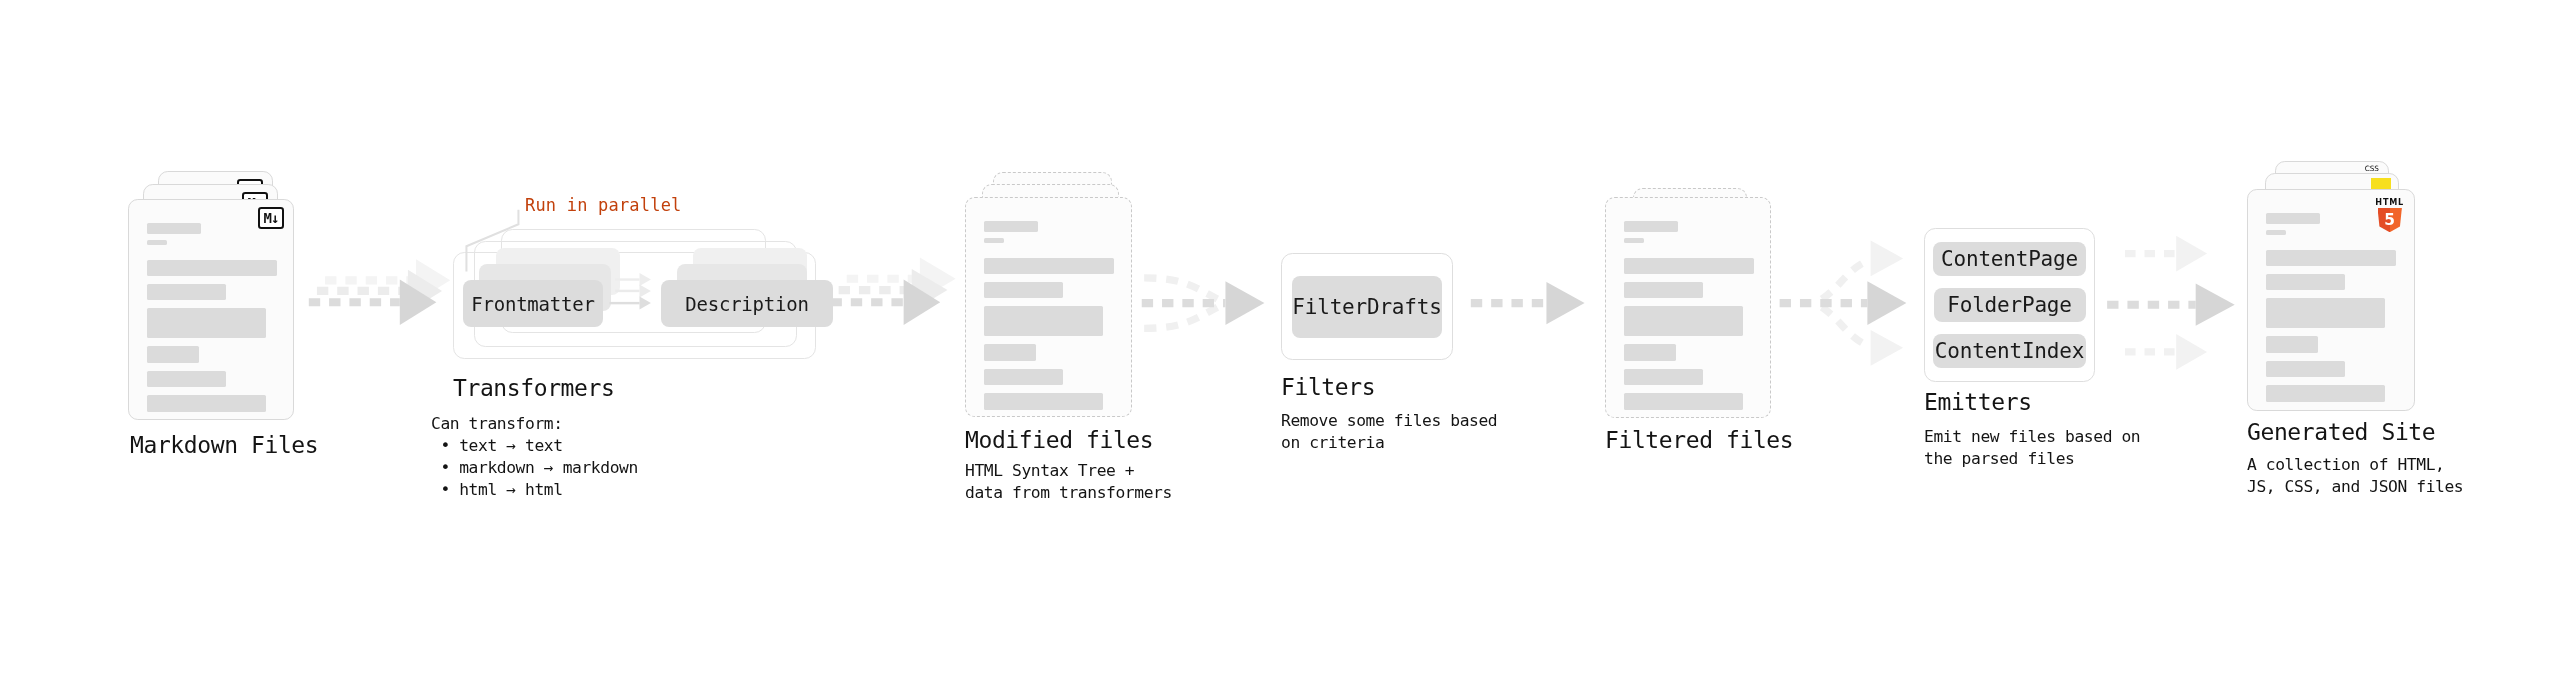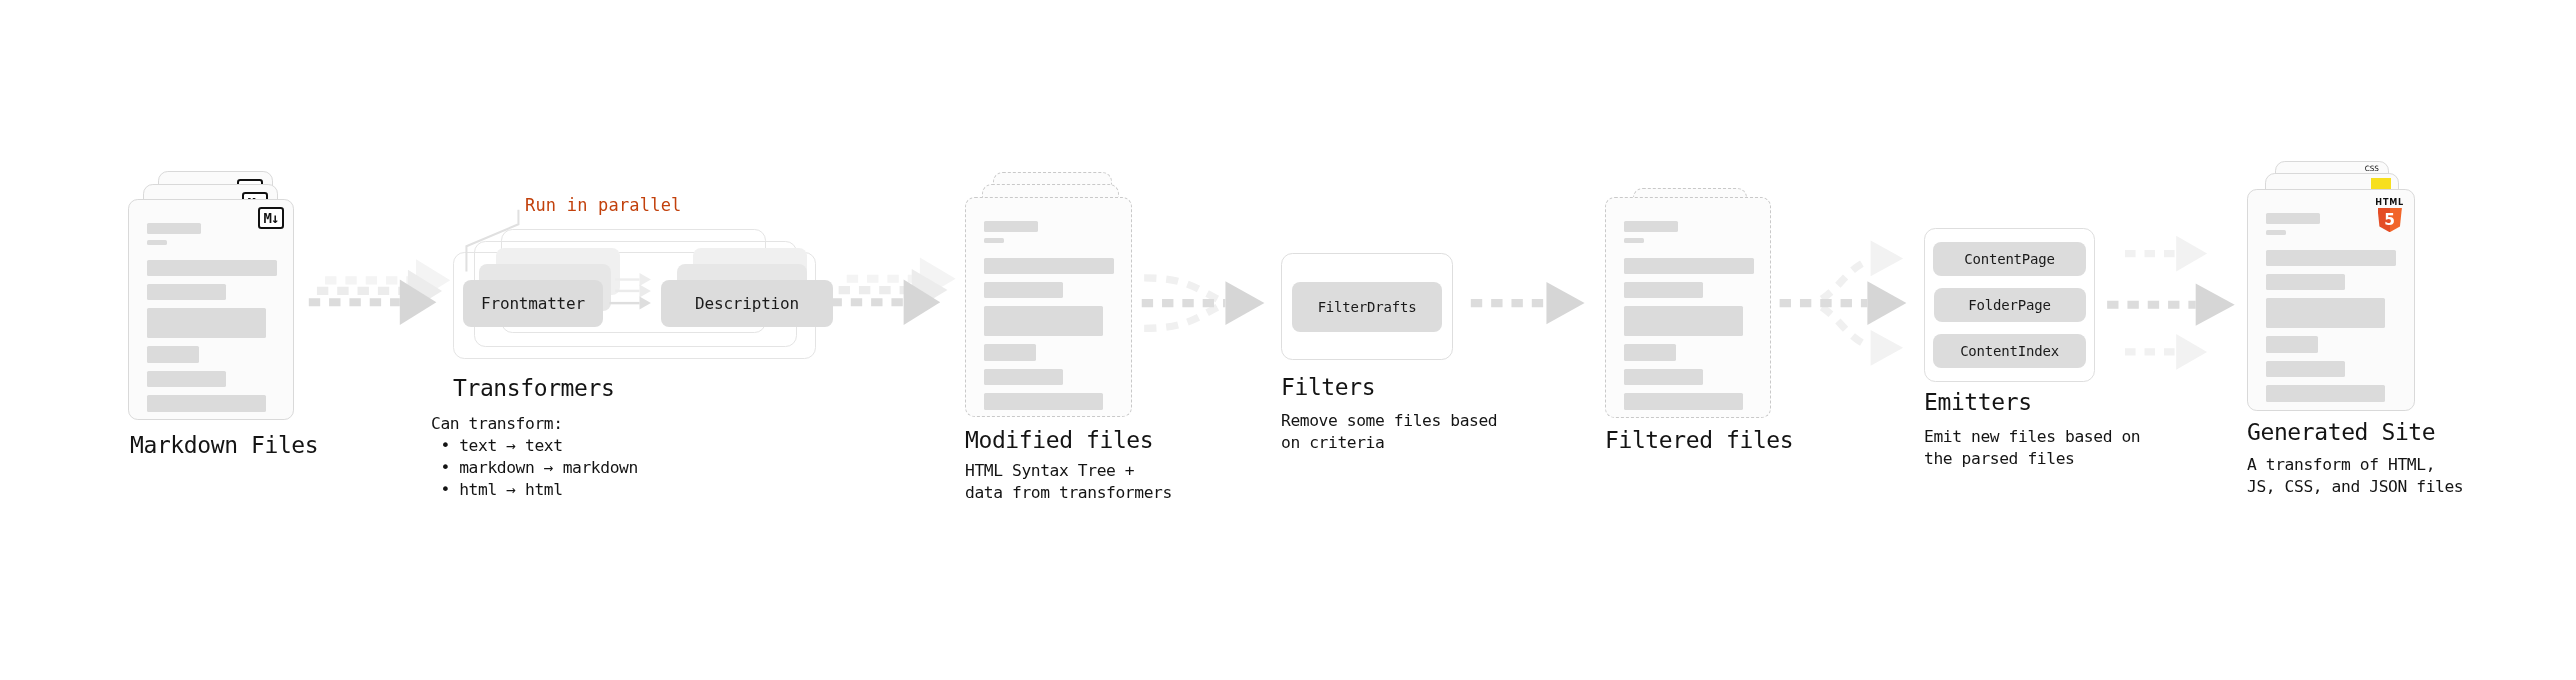--- a/index.html
+++ b/index.html
@@ -39,25 +39,25 @@
   .css-badge{position:absolute;top:3.3px;right:9px;font-family:"DejaVu Sans",sans-serif;
              font-weight:normal;font-size:7.3px;line-height:8.1px;color:#111;
              border-bottom:3.3px solid #2f6bf0;padding-bottom:0.8px;}
 
   
   .outline-box{position:absolute;border:1.6px solid #e4e4e4;border-radius:11.4px;box-sizing:border-box;}
   .panel{position:absolute;border:1.6px solid #dedede;border-radius:11.4px;background:#fff;
          box-sizing:border-box;}
   .pill{position:absolute;background:#dcdcdc;border-radius:8.1px;box-sizing:border-box;
         display:flex;align-items:center;justify-content:center;
-        font-size:16px;letter-spacing:-0.2px;color:#1a1a1a;}
+        font-size:19px;letter-spacing:-0.2px;color:#1a1a1a;}
   .pill.g1{background:#e7e7e7;}
   .pill.g2{background:#f0f0f0;}
   .pill-static{background:#dcdcdc;border-radius:8.1px;display:flex;align-items:center;
-               justify-content:center;font-size:14px;letter-spacing:-0.2px;color:#1a1a1a;}
+               justify-content:center;font-size:21px;letter-spacing:-0.2px;color:#1a1a1a;}
 
   
   .title{position:absolute;font-size:23px;letter-spacing:-0.4px;white-space:pre;color:#141414;}
   .subtitle{position:absolute;font-size:16.3px;letter-spacing:-0.4px;line-height:22px;
             white-space:pre;color:#141414;}
   .note{position:absolute;font-size:17px;letter-spacing:0.2px;color:#c2410c;white-space:pre;}
 
   .overlay{position:absolute;left:0;top:0;pointer-events:none;}
 </style>
 </head>
@@ -126,21 +126,21 @@
       </div>
     </div>
     <div class="title" style="left:965px;top:427px;">Modified files</div>
     <div class="subtitle" style="left:965px;top:460px;">HTML Syntax Tree +
 data from transformers</div>
   </div>
 
   <div>
     <div class="panel" style="left:1281px;top:253px;width:172px;height:107px;
                 display:flex;align-items:center;justify-content:center;">
-      <div class="pill-static" style="width:150px;height:50px;">FilterDrafts</div>
+      <div class="pill-static" style="width:150px;height:62px;">FilterDrafts</div>
     </div>
     <div class="title" style="left:1281px;top:374px;">Filters</div>
     <div class="subtitle" style="left:1281px;top:410px;">Remove some files based
 on criteria</div>
   </div>
 
   <div>
     <div class="file-card dashed" style="left:1633px;top:188px;width:114px;height:73px;"></div>
     <div class="file-card dashed" style="left:1605px;top:197px;width:166px;height:221px;">
       <div class="bars">
@@ -189,21 +189,21 @@
           <div class="bar b2"></div>
           <div class="bar b3"></div>
         <div class="bar b4"></div>
           <div class="bar b5"></div>
           <div class="bar b6"></div>
         <div class="bar b7"></div>
           <div class="bar b8"></div>
       </div>
     </div>
     <div class="title" style="left:2247px;top:419px;">Generated Site</div>
-    <div class="subtitle" style="left:2247px;top:454px;">A transform of HTML,
+    <div class="subtitle" style="left:2247px;top:454px;">A collection of HTML,
 JS, CSS, and JSON files</div>
   </div>
 
   <svg class="overlay" width="2576" height="681" viewBox="0 0 3170 838">
 
     <polyline points="638,258 638,276 574,303 574,334" fill="none" stroke="#e0e0e0" stroke-width="2.5"></polyline>
 
     <g>
       <line x1="400" y1="345" x2="512" y2="345" stroke="#f4f4f4" stroke-width="10" stroke-dasharray="14 11"></line>
       <polygon points="512,319 554,345 512,371" fill="#f4f4f4"></polygon>

